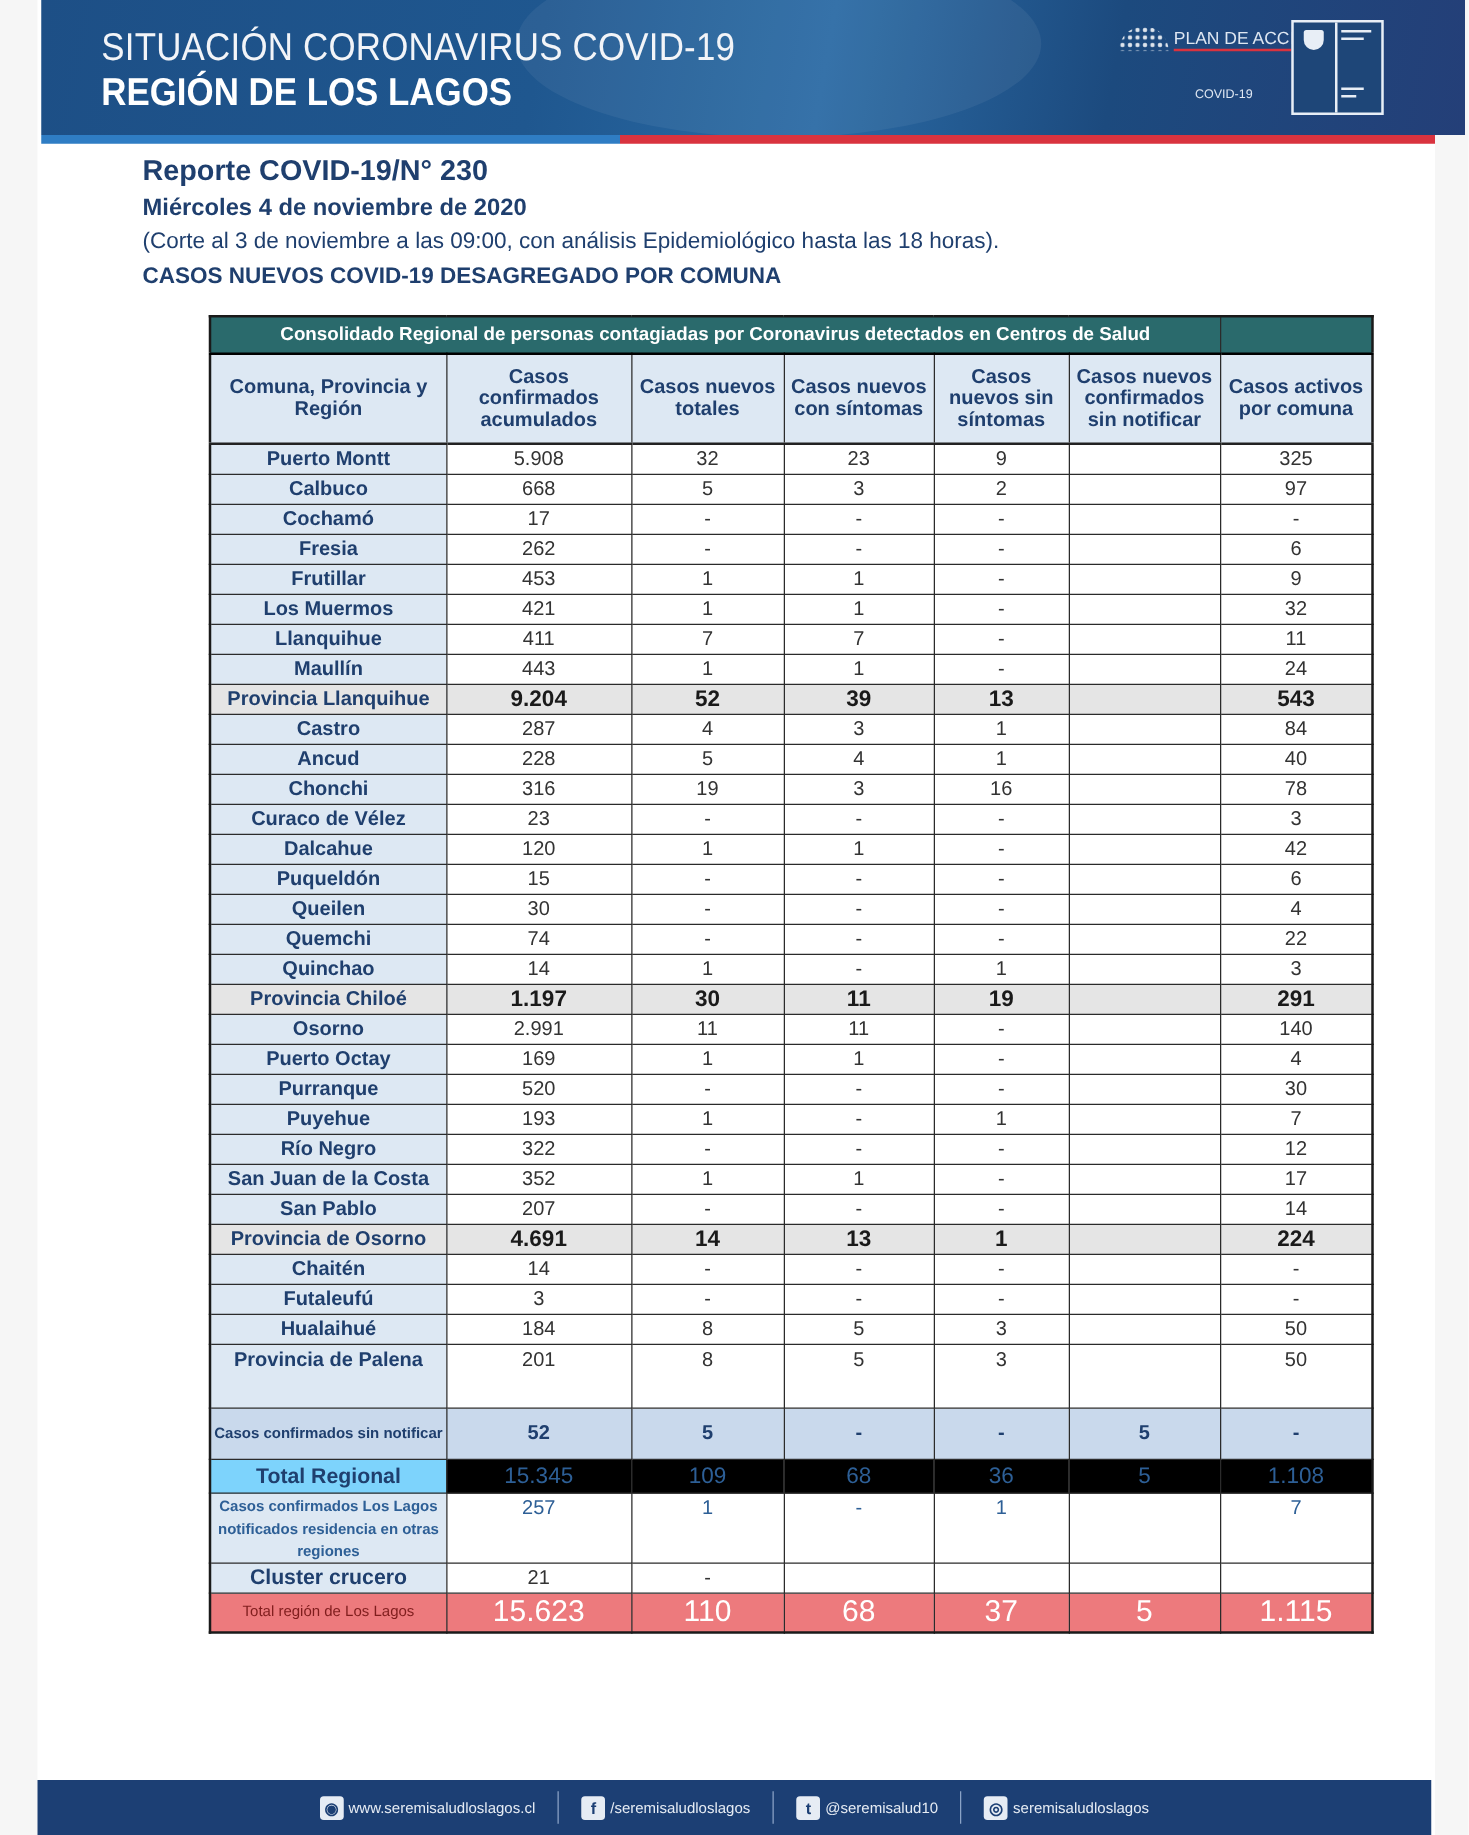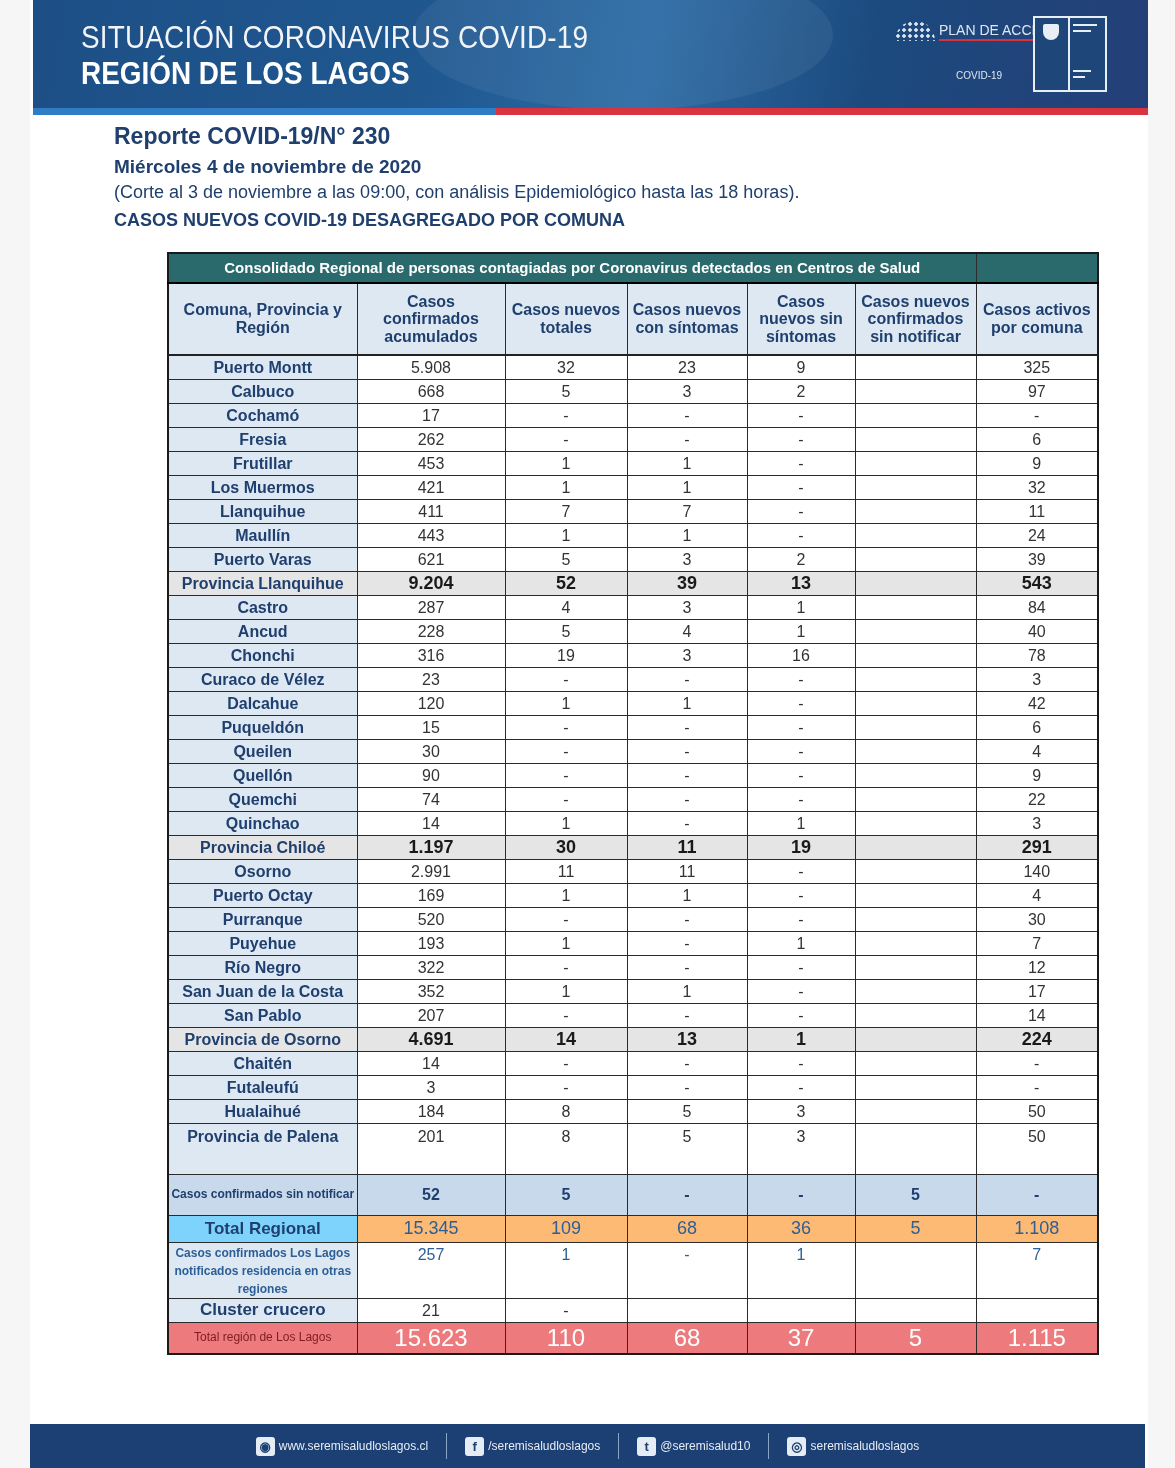--- a/index.html
+++ b/index.html
@@ -6,20 +6,21 @@
   body {
     width: 1175px; height: 1468px; background: #ffffff; position: relative; overflow: hidden;
     font-family: "Liberation Sans", sans-serif;
   }
   .page-shadow { position: absolute; left: 0; top: 0; width: 1175px; height: 1468px; background: #f6f6f6; }
   .page { position: absolute; left: 30px; top: 0; width: 1118px; height: 1468px; background: #ffffff; }
   .header {
     position: absolute; left: 33px; top: 0; width: 1115px; height: 108px;
     background: linear-gradient(100deg, #1d4f86 0%, #1f578f 35%, #2a6aa4 55%, #1c4a7e 75%, #243f78 100%);
     overflow: hidden;
+    padding-left: 24px;
   }
   .header::before {
     content: ""; position: absolute; left: 380px; top: -40px; width: 420px; height: 150px;
     border-radius: 50%; background: rgba(255,255,255,0.06);
   }
   .header-stripe { position: absolute; left: 33px; top: 108px; width: 1115px; height: 7px; display: flex; }
   .header-stripe .blue { width: 41.5%; background: #2f7dc4; }
   .header-stripe .red { flex: 1; background: #d9333f; }
   .header-title1 { position: absolute; left: 48px; top: 20px; color: #f2f4f8; font-size: 31px; letter-spacing: 0.2px; font-family: "Liberation Sans Narrow","Liberation Sans", sans-serif; transform: scaleX(0.9); transform-origin: left; }
   .header-title2 { position: absolute; left: 48px; top: 56px; color: #ffffff; font-size: 31px; font-weight: bold; transform: scaleX(0.9); transform-origin: left; }
@@ -55,21 +56,21 @@
   table.report td, table.report th { border: 1px solid #2b2b2b; text-align: center; padding: 0 2px; font-size: 16px; line-height: 1.1; }
   table.report thead tr.banner th { background: #2a6a6c; color: #ffffff; height: 28px; font-size: 15px; font-weight: bold; border-bottom: 2px solid #000000; }
   table.report thead tr.cols th { background: #dde8f3; color: #1f3f6e; height: 70px; font-size: 16px; font-weight: bold; border-bottom: 2px solid #222; }
   table.report tbody td { height: 23px; background: #ffffff; color: #333; }
   table.report tbody td.name { background: #dde8f3; font-weight: bold; color: #1f3f6e; }
   table.report tbody tr.prov td { background: #e5e5e5; font-weight: bold; color: #1a1a1a; font-size: 18px; }
   table.report tbody tr.prov td.name { color: #1f3f6e; font-size: 16px; }
   table.report tbody tr.prov-tall td { height: 46px; vertical-align: top; padding-top: 4px; }
   table.report tbody tr.sinnot td { background: #c9d9ec; font-weight: bold; height: 40px; color: #1f3f6e; }
   table.report tbody tr.sinnot td.name { font-size: 12px; }
-  table.report tbody tr.total td { background: #fdba74; color: #2d5f96; font-size: 18px; height: 26px; }
+  table.report tbody tr.total td { background: #000000; color: #2d5f96; font-size: 18px; height: 26px; }
   table.report tbody tr.total td.name { background: #7dd3fc; color: #1f3f6e; font-weight: bold; font-size: 17px; }
   table.report tbody tr.otras td { height: 52px; vertical-align: top; padding-top: 3px; color: #2d5f96; }
   table.report tbody tr.otras td.name { font-size: 12px; line-height: 1.5; padding-top: 1px; text-align: center; }
   table.report tbody tr.cluster td.name { font-size: 17px; }
   table.report tbody tr.grand td { background: #ed7a7d; color: #ffffff; font-size: 24px; height: 30px; font-weight: normal; }
   table.report tbody tr.grand td.name { background: #ed7a7d; color: #7f1d1d; font-size: 12px; font-weight: normal; }
   .dash { color: #999; }
 
   .footer { position: absolute; left: 30px; top: 1424px; width: 1115px; height: 44px; background: #1c3f74; display: flex; align-items: center; justify-content: center; gap: 0; }
   .footer-item { display: flex; align-items: center; gap: 4px; color: #e6ecf4; font-size: 12px; padding: 0 18px; border-right: 1px solid #8aa3c6; height: 26px; }
@@ -201,29 +202,20 @@
       </tr>
       <tr class="comuna">
         <td class="name">Maullín</td>
         <td>443</td>
         <td>1</td>
         <td>1</td>
         <td class="dash">-</td>
         <td></td>
         <td>24</td>
       </tr>
-      <tr class="comuna">
-        <td class="name">Puerto Varas</td>
-        <td>621</td>
-        <td>5</td>
-        <td>3</td>
-        <td>2</td>
-        <td></td>
-        <td>39</td>
-      </tr>
       <tr class="prov">
         <td class="name">Provincia Llanquihue</td>
         <td>9.204</td>
         <td>52</td>
         <td>39</td>
         <td>13</td>
         <td></td>
         <td>543</td>
       </tr>
       <tr class="comuna">
@@ -283,29 +275,20 @@
       <tr class="comuna">
         <td class="name">Queilen</td>
         <td>30</td>
         <td class="dash">-</td>
         <td class="dash">-</td>
         <td class="dash">-</td>
         <td></td>
         <td>4</td>
       </tr>
       <tr class="comuna">
-        <td class="name">Quellón</td>
-        <td>90</td>
-        <td class="dash">-</td>
-        <td class="dash">-</td>
-        <td class="dash">-</td>
-        <td></td>
-        <td>9</td>
-      </tr>
-      <tr class="comuna">
         <td class="name">Quemchi</td>
         <td>74</td>
         <td class="dash">-</td>
         <td class="dash">-</td>
         <td class="dash">-</td>
         <td></td>
         <td>22</td>
       </tr>
       <tr class="comuna">
         <td class="name">Quinchao</td>

